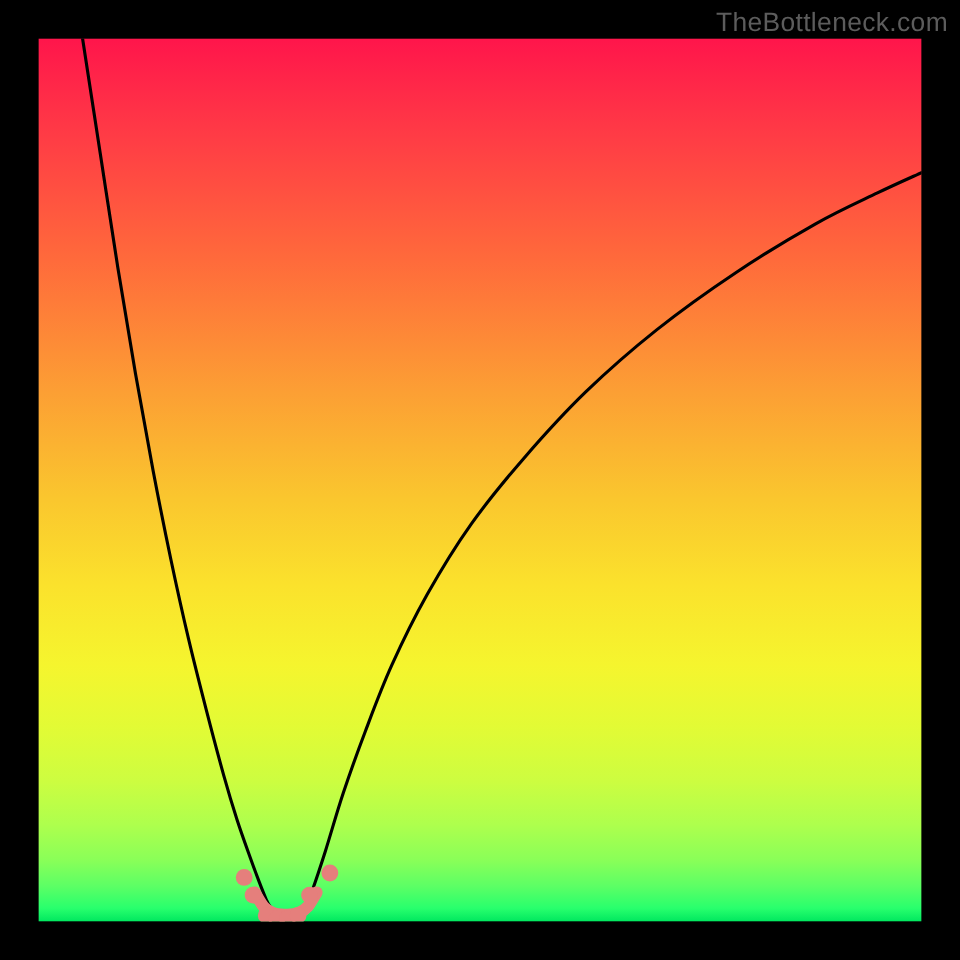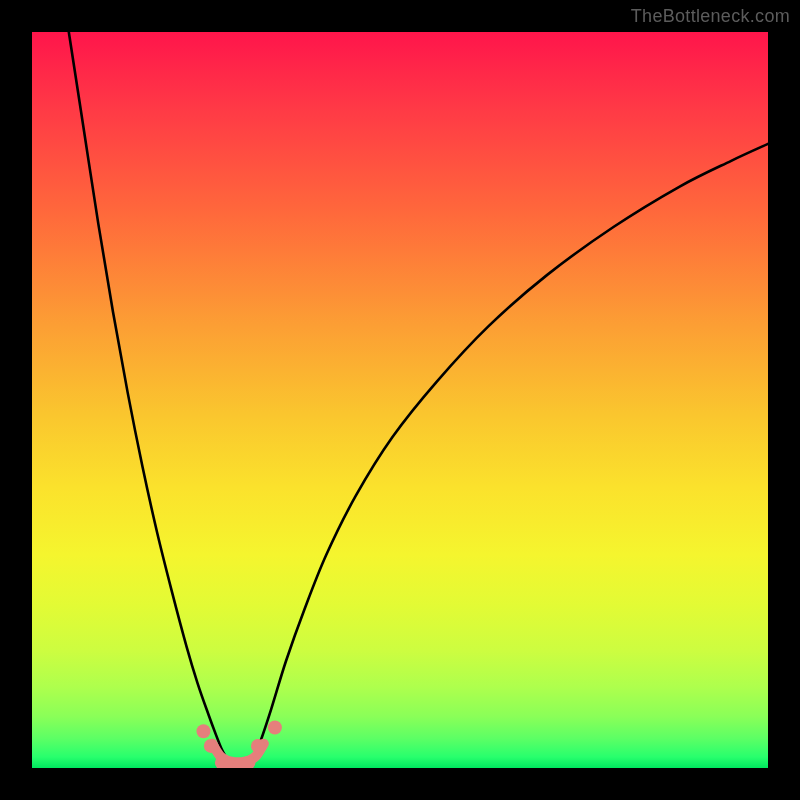--- a/index.html
+++ b/index.html
@@ -45,21 +45,21 @@
       #5cff65 96%,
       #28ff6d 98.5%,
       #00e75f 100%
     );
   }
   .watermark {
     position: absolute;
     top: 6px;
     right: 10px;
     color: #5c5c5c;
-    font-size: 18px;
+    font-size: 22px;
     font-weight: 500;
     letter-spacing: 0.3px;
     user-select: none;
   }
   svg.curves {
     position: absolute;
     left: 0; top: 0;
     width: 100%; height: 100%;
     overflow: visible;
   }

